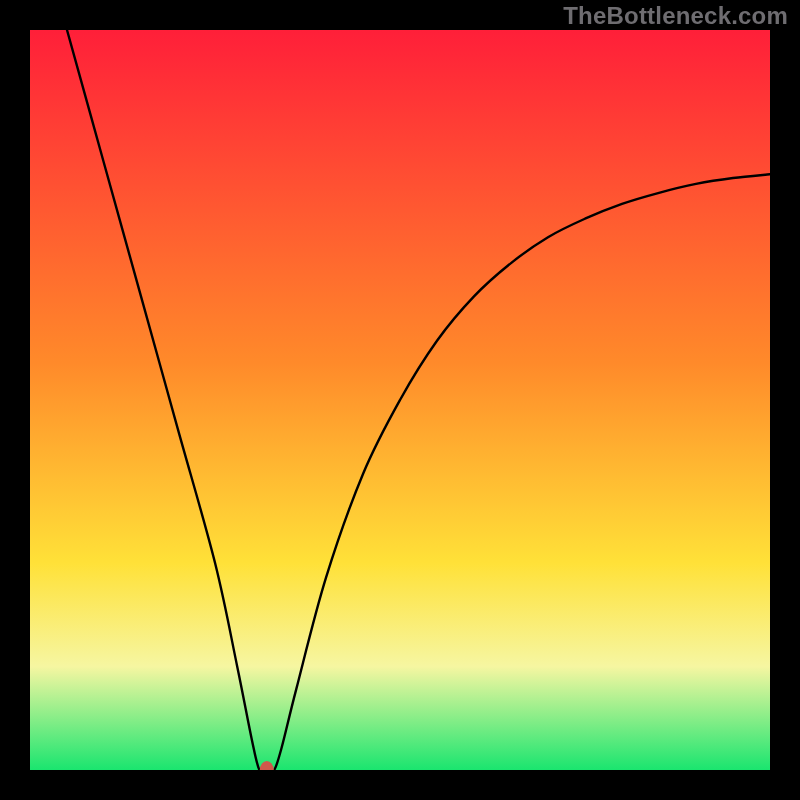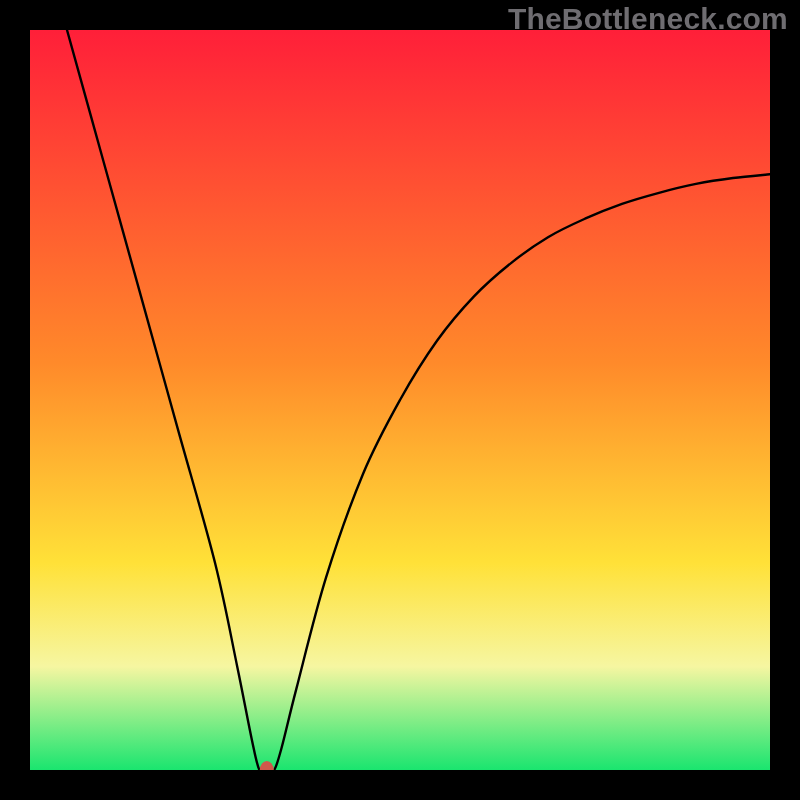--- a/index.html
+++ b/index.html
@@ -15,21 +15,21 @@
     position: relative;
     width: 800px;
     height: 800px;
     background: #000;
   }
   .watermark {
     position: absolute;
     top: 2px;
     right: 12px;
     color: #6f6d71;
-    font-size: 30px;
+    font-size: 24px;
     font-weight: 600;
     letter-spacing: 0.2px;
     pointer-events: none;
     user-select: none;
   }
   .plot-wrap {
     position: absolute;
     left: 30px;
     top: 30px;
     width: 740px;

